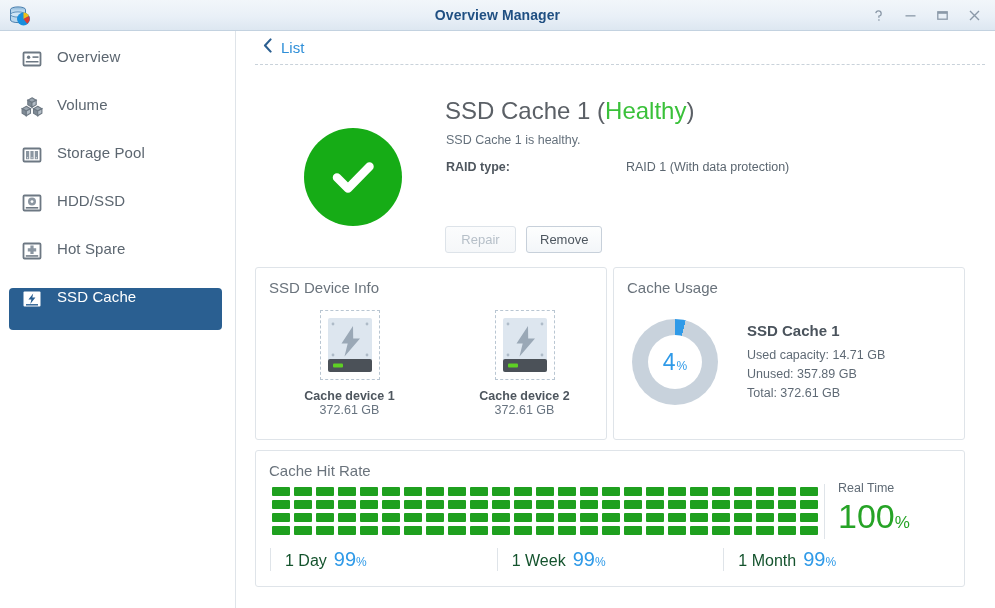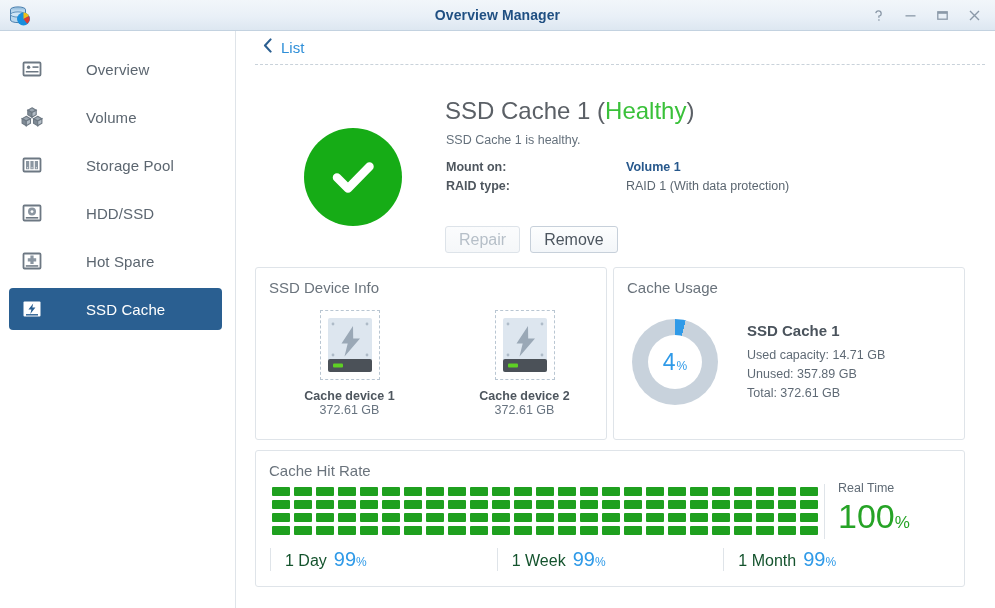--- a/index.html
+++ b/index.html
@@ -75,25 +75,23 @@
     border-right: 1px solid #dfe4e9;
     box-sizing: border-box;
     padding-top: 12px;
   }
   .nav-item {
     position: relative;
     height: 42px;
     margin: 5px 13px 6px 9px;
     border-radius: 4px;
     display: flex;
-    align-items: center;
     padding-left: 12px;
     box-sizing: border-box;
     cursor: default;
-    gap: 29px;
   }
   .nav-item .nav-icon {
     width: 22px; height: 22px;
     flex: 0 0 22px;
     margin-right: 14px;
     display: block;
   }
   .nav-item .nav-label {
     font-size: 15px;
     color: #5c6670;
@@ -193,21 +191,21 @@
     left: 190px; top: 150px;
     display: flex;
     gap: 10px;
   }
   .btn {
     min-width: 71px;
     height: 27px;
     line-height: 25px;
     padding: 0 13px;
     text-align: center;
-    font-size: 16px;
+    font-size: 13px;
     border: 1px solid #c7d0da;
     border-radius: 3px;
     background: linear-gradient(to bottom, #fdfefe 0%, #f3f6f9 100%);
     color: #4d565f;
     box-sizing: border-box;
   }
   .btn.disabled {
     color: #b6bfc8;
     background: linear-gradient(to bottom, #fbfcfd 0%, #f5f7f9 100%);
     border-color: #dde3e9;
@@ -520,24 +518,20 @@
       </div>
 
       <div class="status-head">
         <span>SSD Cache 1</span><span class="paren"> </span><span class="paren">(</span><span class="healthy">Healthy</span><span class="paren">)</span>
       </div>
 
       <div class="status-sub">SSD Cache 1 is healthy.</div>
 
       <div class="spec-table">
         <div class="spec-row">
-          <span class="spec-key">Mount on:</span>
-          <span class="spec-val link">Volume 1</span>
-        </div>
-        <div class="spec-row">
           <span class="spec-key">RAID type:</span>
           <span class="spec-val">RAID 1 (With data protection)</span>
         </div>
       </div>
 
       <div class="btn-row">
         <div class="btn disabled">Repair</div>
         <div class="btn">Remove</div>
       </div>
     </div>

